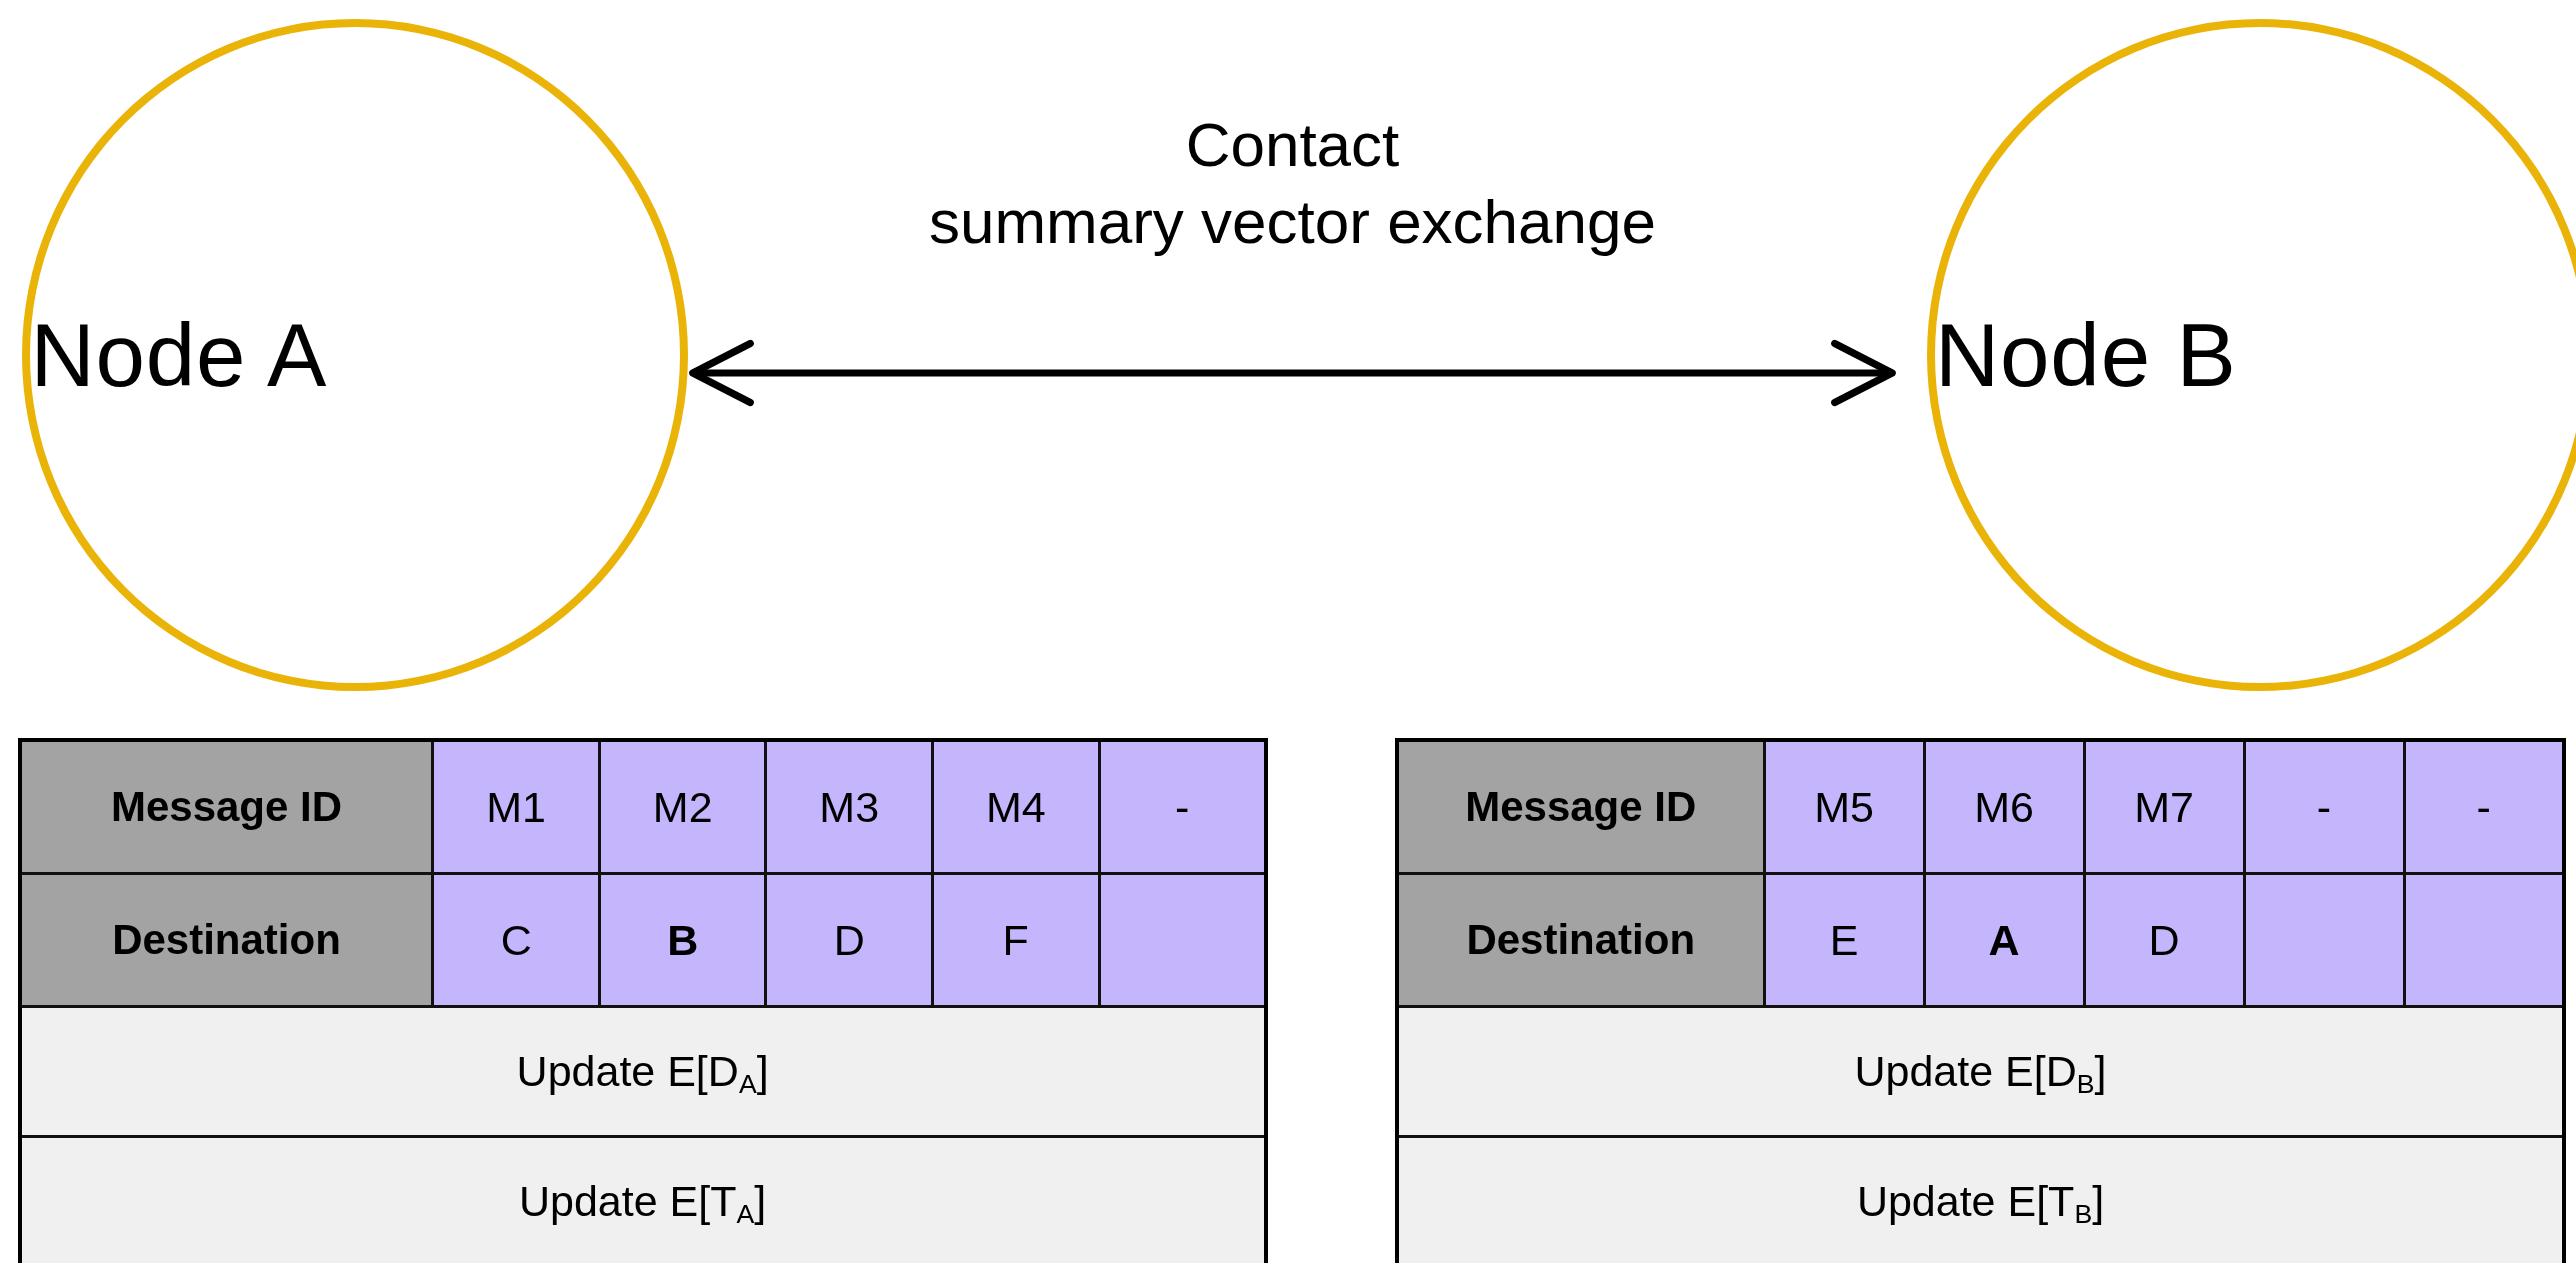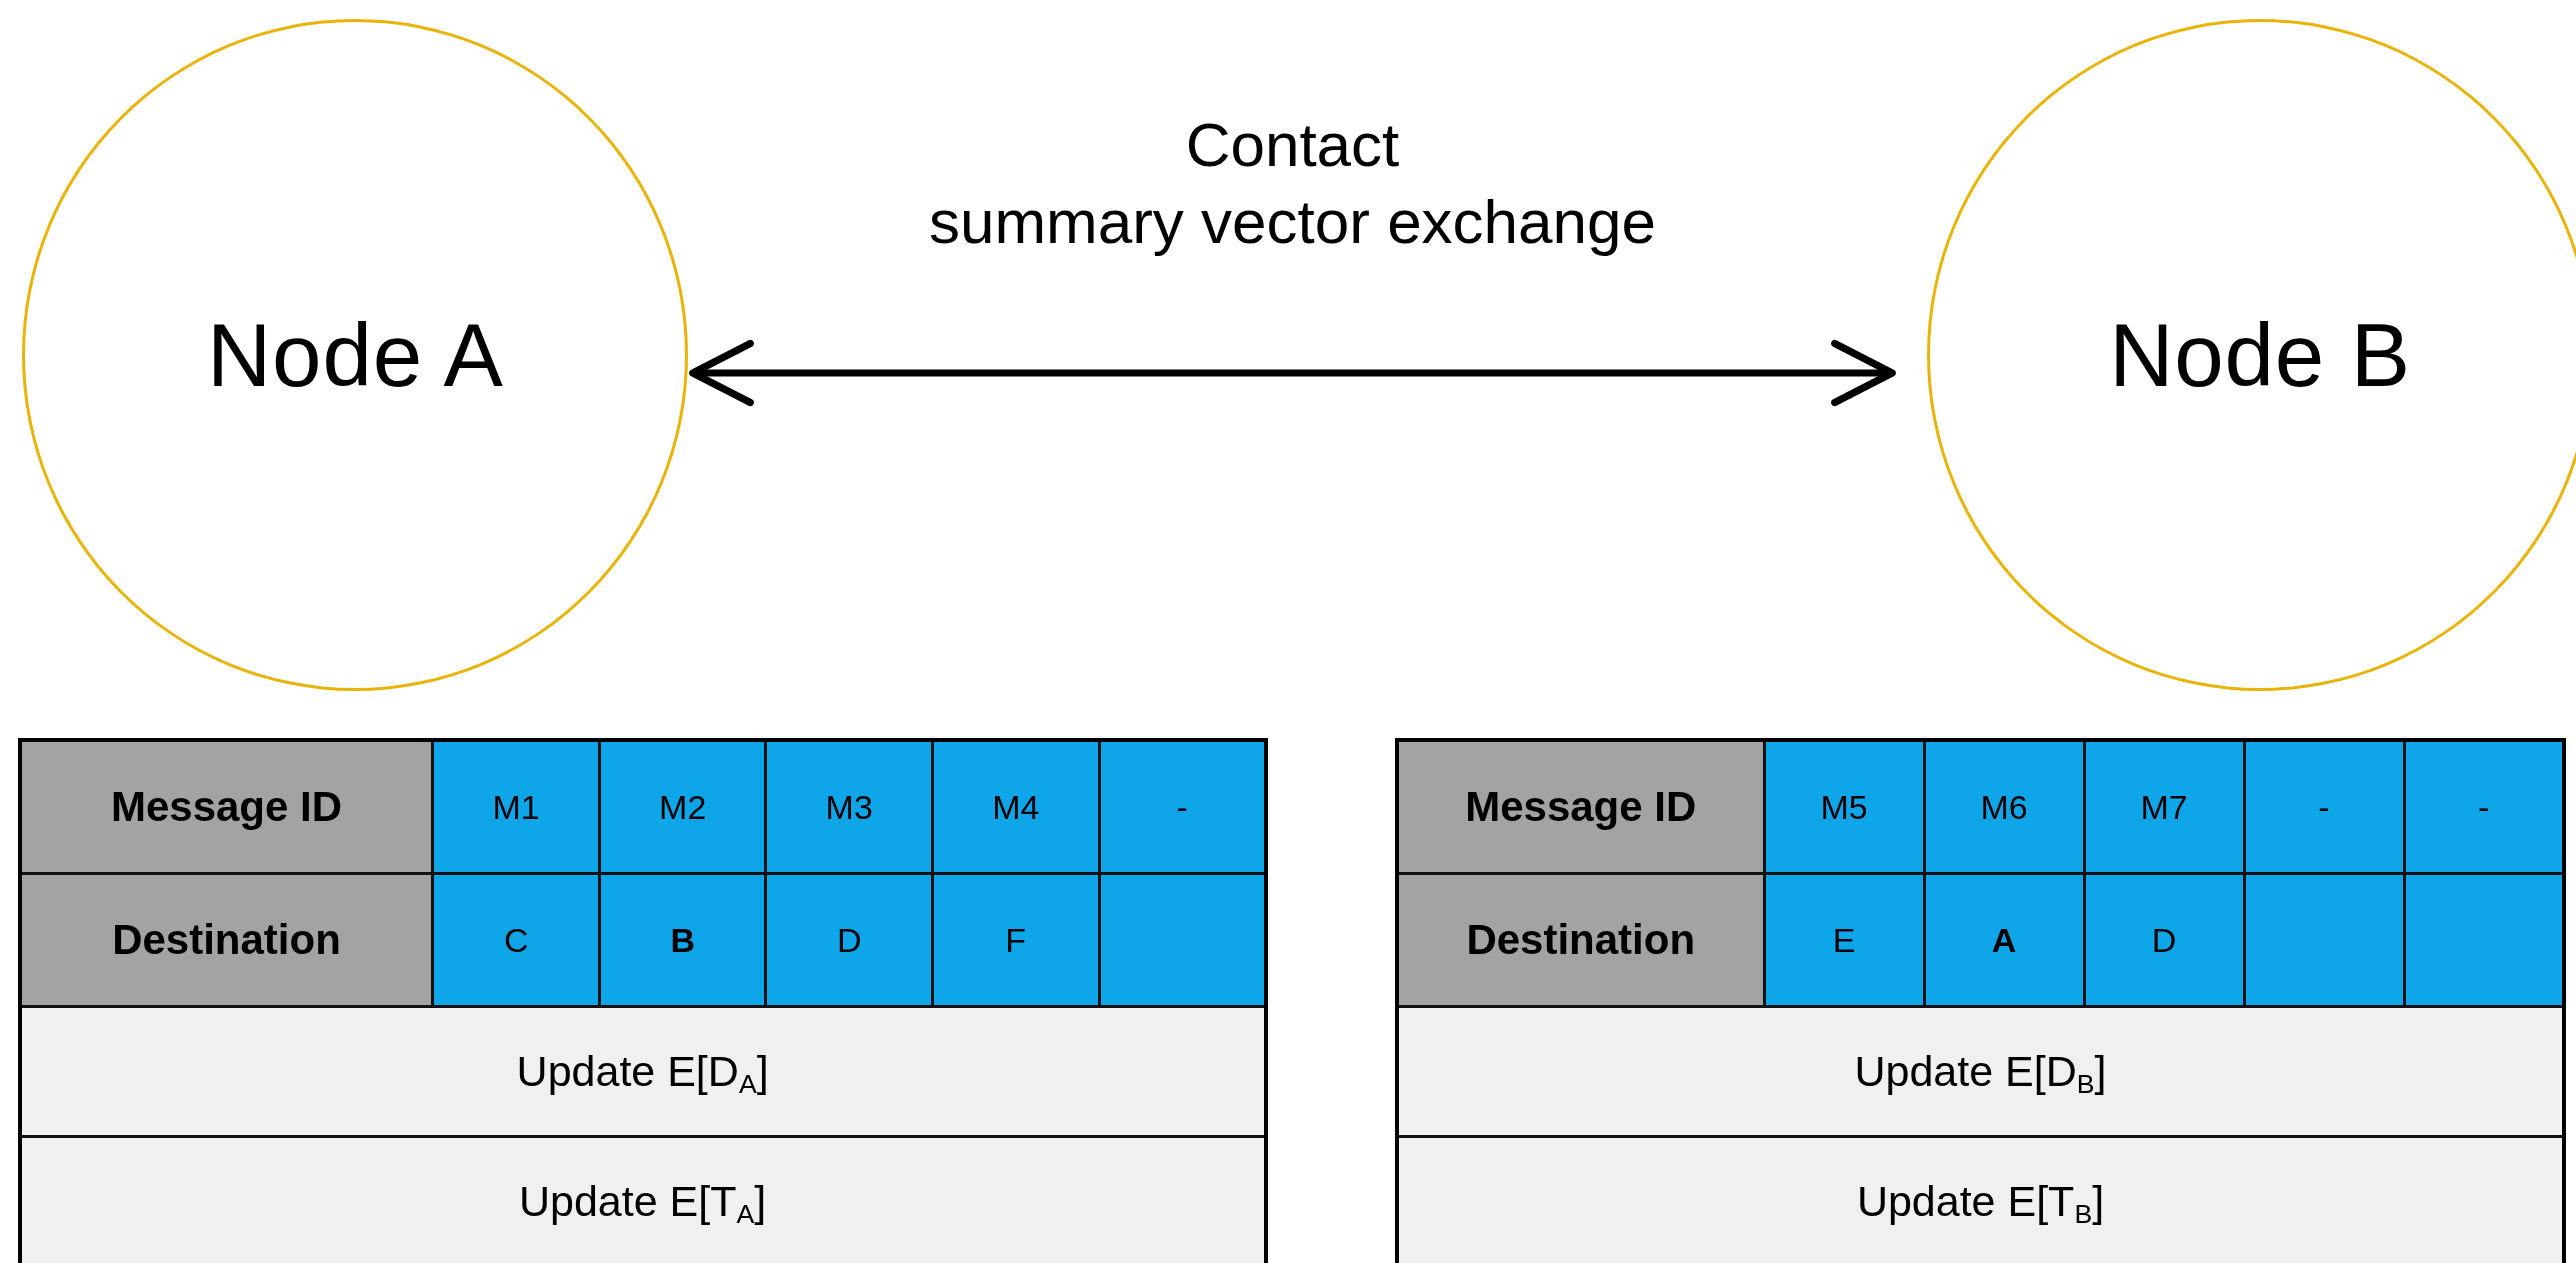--- a/index.html
+++ b/index.html
@@ -12,27 +12,27 @@
     height: 1264px;
     position: relative;
     font-family: "Liberation Sans", sans-serif;
     color: #000000;
     overflow: hidden;
   }
 
   
   .node-circle {
     position: absolute;
-    border: 3px solid #eab308;
+    border: 8px solid #eab308;
     border-radius: 50%;
     box-sizing: border-box;
     background: #ffffff;
     display: flex;
     align-items: center;
-    justify-content: center;
+    justify-content: flex-start;
   }
   .node-label {
     font-size: 89px;
     font-weight: 400;
     line-height: 1;
     letter-spacing: 0.8px;
     white-space: nowrap;
     color: #000000;
   }
   #node-a-circle { left: 22.4px;   top: 19px; width: 666px; height: 672px; }
@@ -76,25 +76,25 @@
     box-sizing: border-box;
     background: #ffffff;
   }
   #table-a { left: 17.6px;   top: 738px; width: 1250px; height: 517px; }
   #table-b { left: 1395px; top: 738px; width: 1169px; height: 517px; }
 
   .node-table td {
     border: 3.2px solid #111111;
     text-align: center;
     vertical-align: middle;
-    font-size: 34px;
+    font-size: 43px;
     font-weight: 400;
     padding: 0;
     color: #000000;
-    background: #0ea5e9;
+    background: #c4b5fd;
   }
   .node-table tr.row-ids td,
   .node-table tr.row-dest td { height: 130px; }
   .node-table tr.row-update td { height: 127px; }
 
   td.rowlabel {
     font-weight: bold;
     background: #a3a3a3;
     font-size: 42px;
   }

